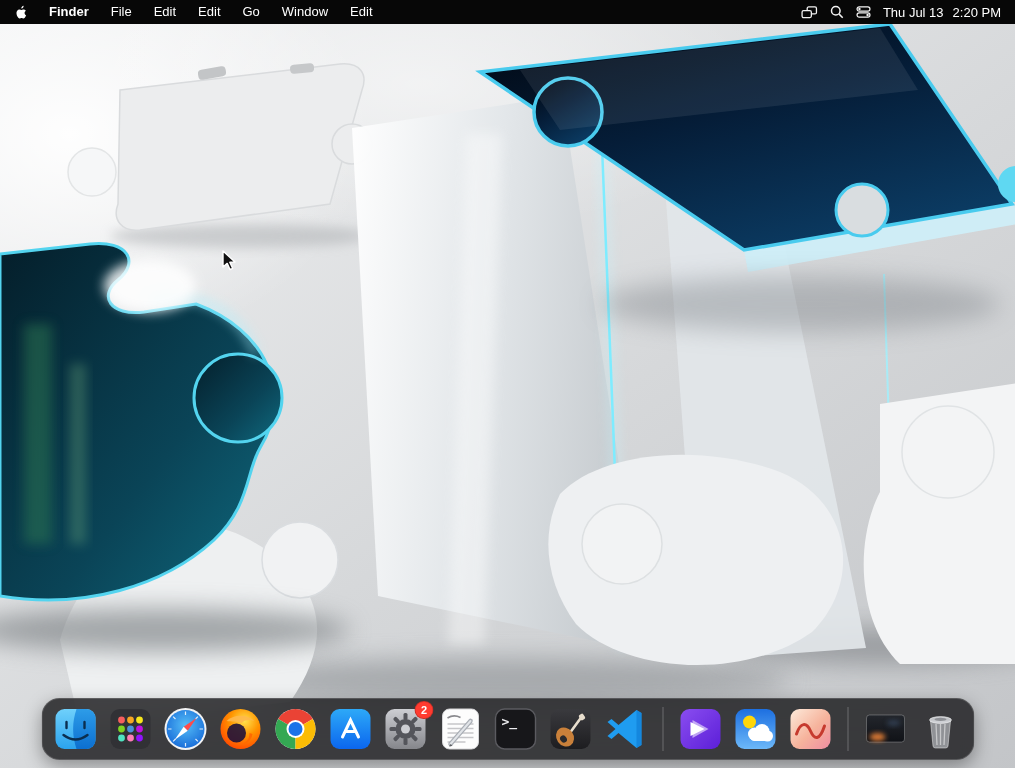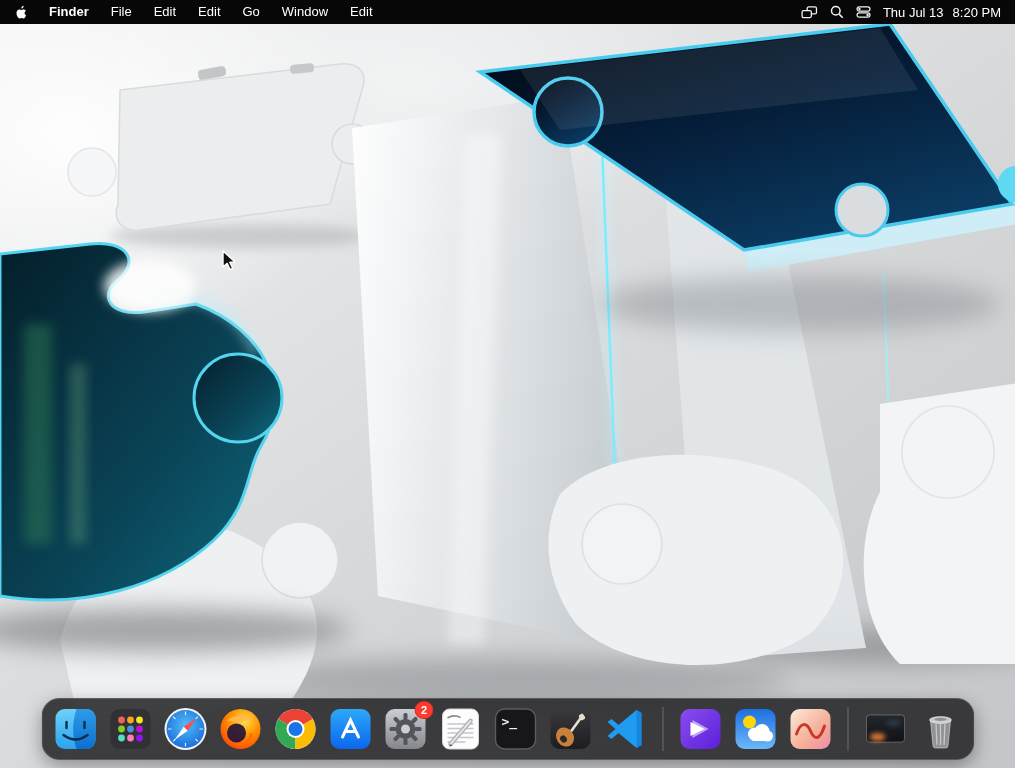--- a/index.html
+++ b/index.html
@@ -71,21 +71,21 @@
       <span class="mb-icon">
         <svg viewBox="0 0 16 13" width="15" height="12" fill="none" stroke="#fff" stroke-width="1.3">
           <rect x="1" y="1" width="14" height="4.6" rx="2.3"></rect>
             <circle cx="3.6" cy="3.3" r="1.3" fill="#fff" stroke="none"></circle>
           <rect x="1" y="7.4" width="14" height="4.6" rx="2.3"></rect>
             <circle cx="12.4" cy="9.7" r="1.3" fill="#fff" stroke="none"></circle>
         </svg>
       </span>
       <span class="mb-clock">
         <span>Thu Jul 13</span>
-        <span>8:20 PM</span>
+        <span>2:20 PM</span>
       </span>
     </div>
   </div>
 
   <div class="desktop">
     <svg class="wall" viewBox="0 0 1024 744" preserveAspectRatio="none">
       <defs>
         <linearGradient id="w-bg" x1="0" y1="0" x2="1" y2="1">
           <stop offset="0" stop-color="#f1f2f3"></stop>
             <stop offset=".55" stop-color="#d6d8da"></stop>

